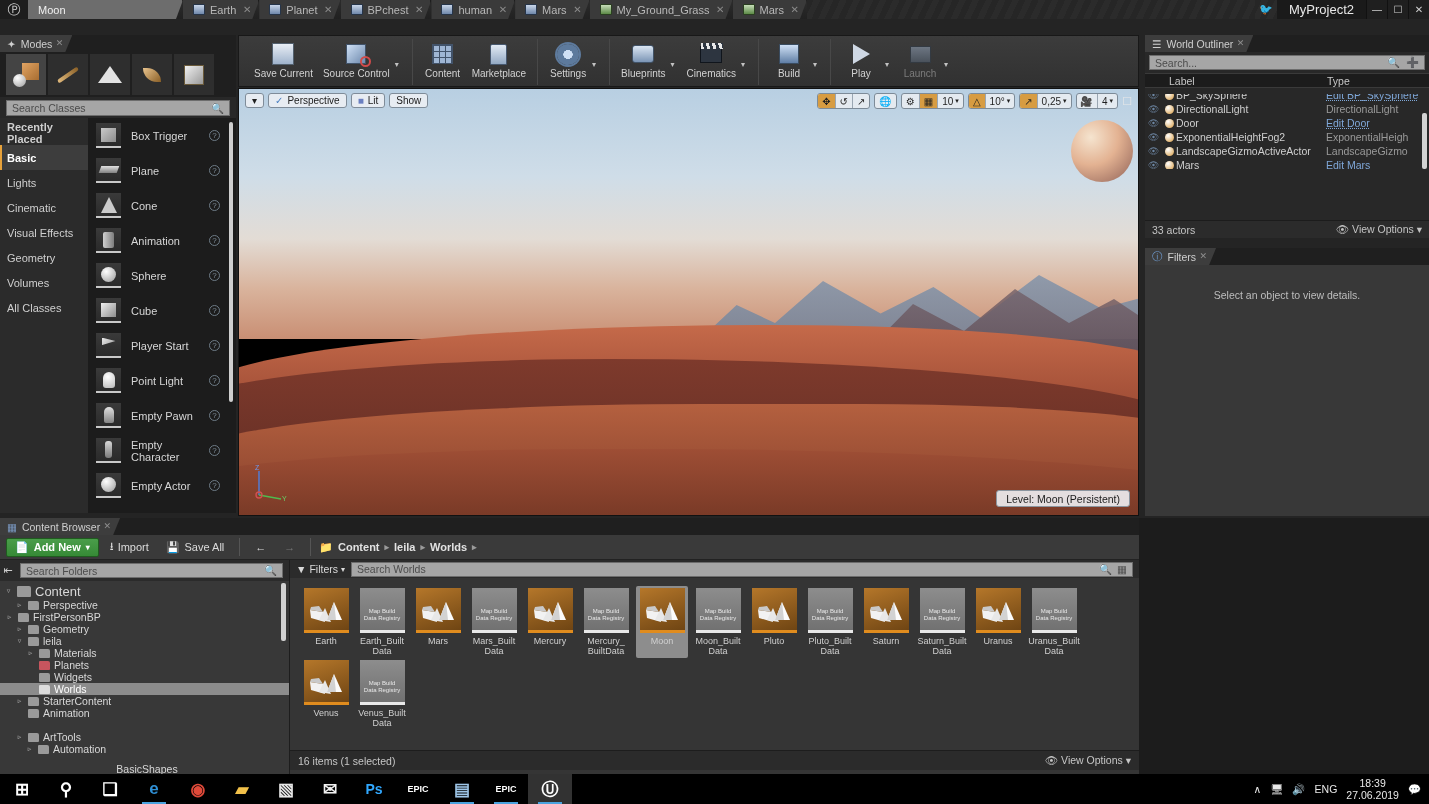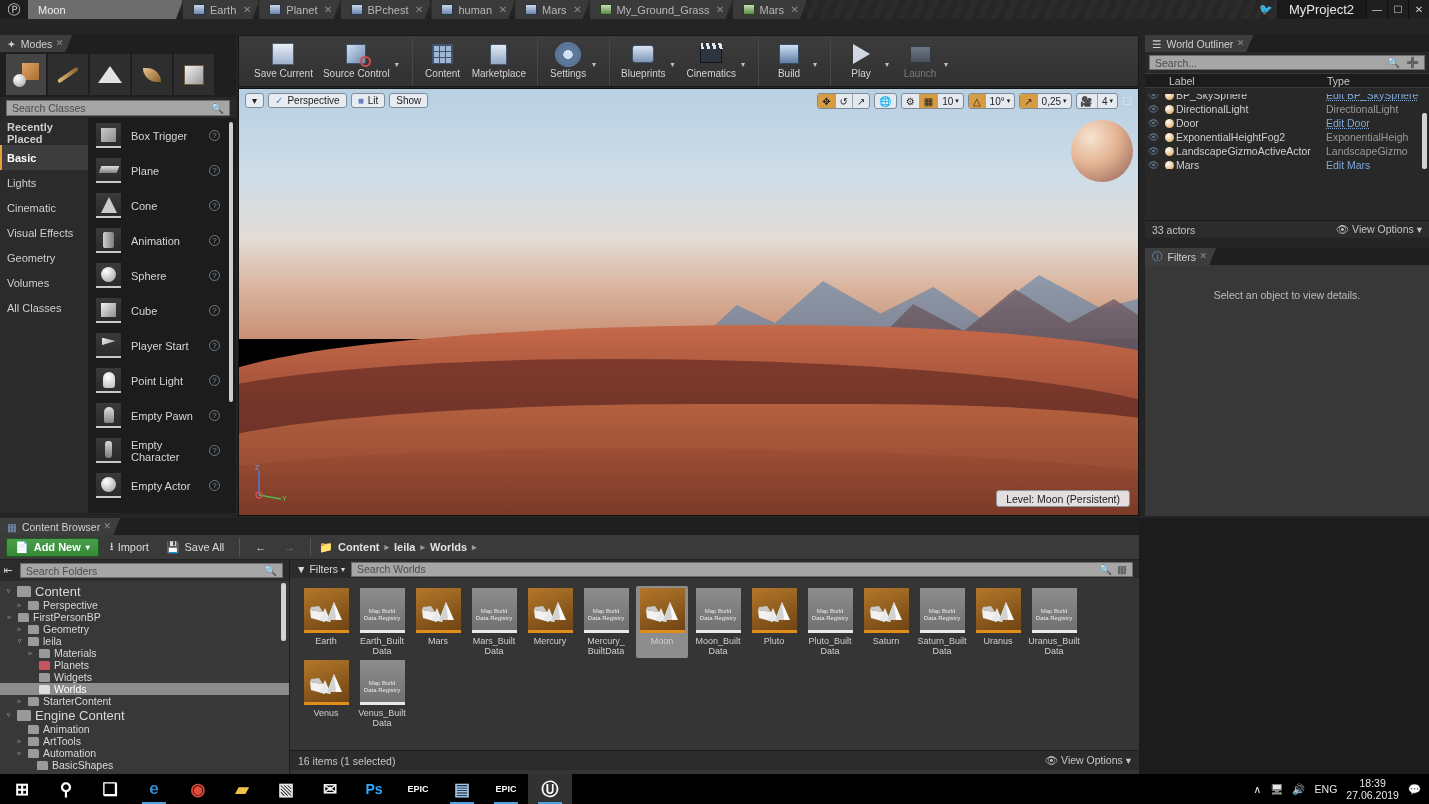--- a/index.html
+++ b/index.html
@@ -803,41 +803,36 @@
             <div class="tnode sel" style="padding-left: 26px;">
               <span class="tri"></span>
               <span class="fi white"></span>
               <span>Worlds</span>
             </div>
             <div class="tnode" style="padding-left: 15px;">
               <span class="tri">▹</span>
               <span class="fi "></span>
               <span>StarterContent</span>
             </div>
-            <div class="tnode big" style="padding-left: 4px;">
-              <span class="tri">▿</span>
-              <span class="fi "></span>
-              <span>Engine Content</span>
-            </div>
             <div class="tnode" style="padding-left: 15px;">
               <span class="tri"></span>
               <span class="fi "></span>
               <span>Animation</span>
             </div>
-            <div class="tnode" style="padding-left: 15px;">
+            <div class="tnode" style="padding-left: 15px; margin-top: 12px;">
               <span class="tri">▹</span>
               <span class="fi "></span>
               <span>ArtTools</span>
             </div>
-            <div class="tnode" style="padding-left: 15px;">
+            <div class="tnode" style="padding-left: 25px;">
               <span class="tri">▹</span>
               <span class="fi "></span>
               <span>Automation</span>
             </div>
-            <div class="tnode" style="padding-left: 24px;">
+            <div class="tnode" style="padding-left: 5px; flex-direction: column;">
               <span class="tri"></span>
               <span class="fi "></span>
               <span>BasicShapes</span>
             </div>
             <div class="tree-scroll"></div>
         </div>
       </div>
 
       <div class="cb-right">
         <div class="filterbar">

